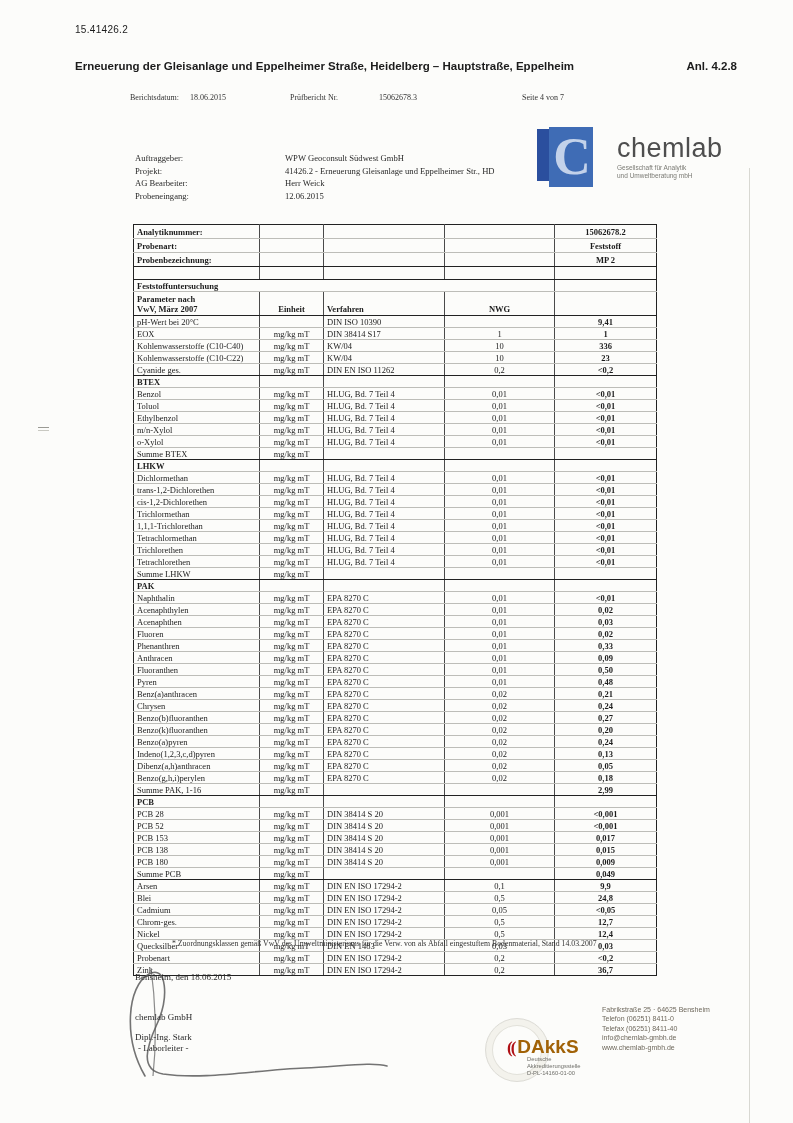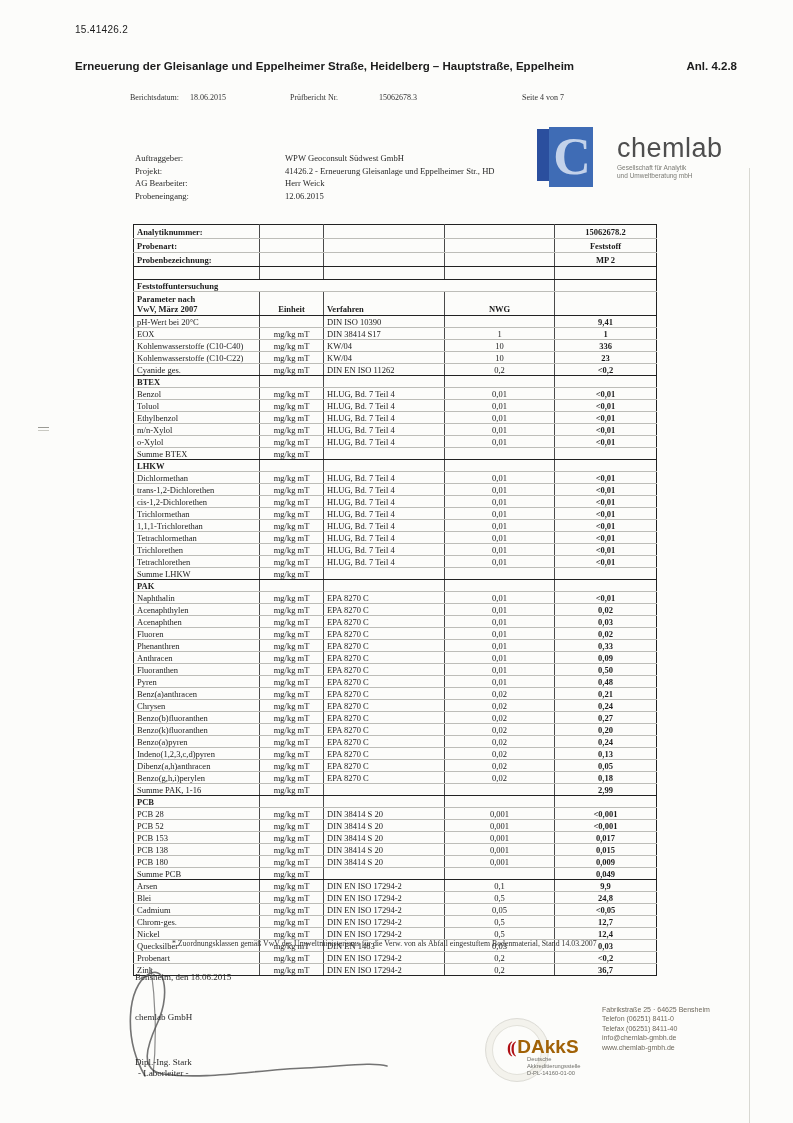--- a/index.html
+++ b/index.html
@@ -54,21 +54,21 @@
   .c-verf{text-align:left;}
   .c-nwg{text-align:center;}
   .c-wert{text-align:center;font-weight:bold;}
   tr.hdr .c-einheit,tr.hdr .c-nwg{text-align:center;}
 
   .footnote{position:absolute;left:136px;top:939px;font-size:7.8px;color:#333;white-space:nowrap;margin-left:36px;}
 
   .sig-block{position:absolute;left:135px;top:972px;font-size:9px;color:#2a2a2a;}
   .sig-block .l1{margin-bottom:0;}
   .sig-block .l2{margin-top:30px;}
-  .sig-block .l3{margin-top:35px;}
+  .sig-block .l3{margin-top:10px;}
   .sig-block .l4{margin-top:1px;margin-left:3px;}
   .signature-svg{position:absolute;left:105px;top:958px;pointer-events:none;}
 
   
   .dakks{position:absolute;left:497px;top:1022px;width:120px;height:70px;}
   .dakks .seal{position:absolute;left:-12px;top:-4px;width:62px;height:62px;border-radius:50%;
     border:1px solid #dddcd6;box-shadow:inset 0 0 0 6px #f3f2ec, inset 0 0 0 7px #e2e1da;}
   .dakks .row1{position:absolute;left:10px;top:14px;display:flex;align-items:baseline;}
   .dakks .paren{color:#b01116;font-weight:bold;font-size:17px;letter-spacing:-2px;margin-right:3px;
     font-family:"Liberation Serif",serif;}

